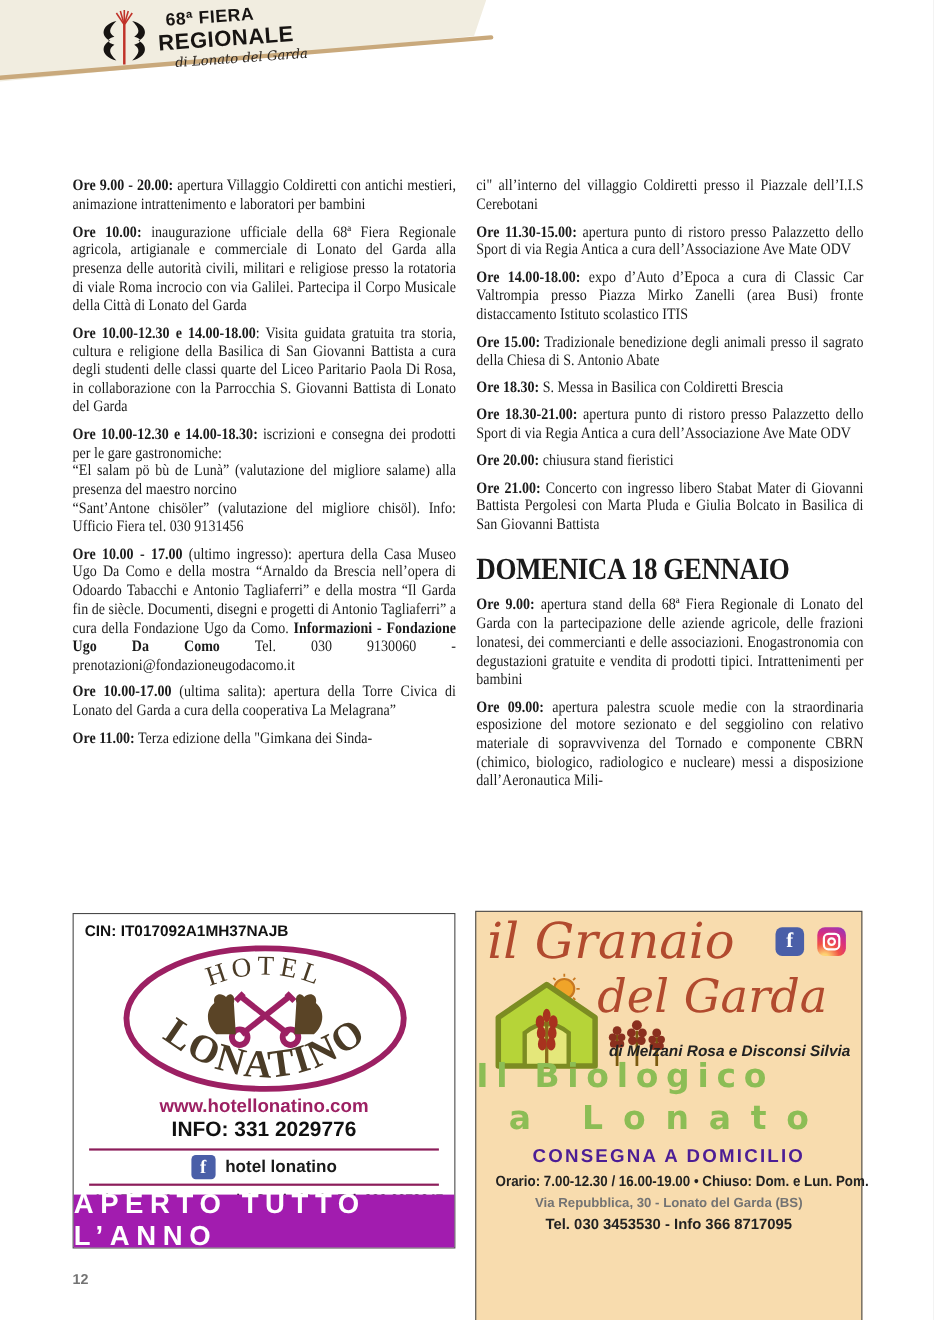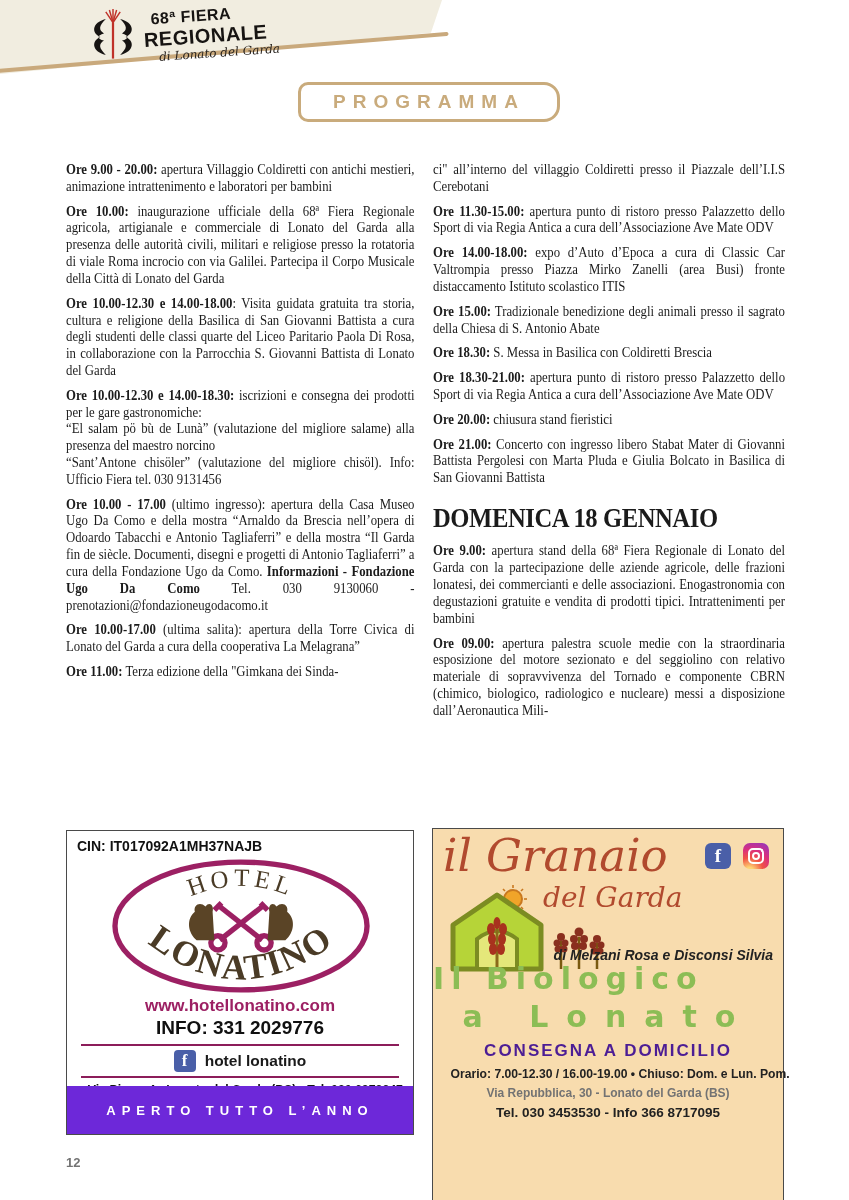--- a/index.html
+++ b/index.html
@@ -39,27 +39,27 @@
   .hotel-www{position:absolute;left:0;right:0;top:165px;text-align:center;font-size:17px;font-weight:bold;color:#9c2063;}
   .hotel-info{position:absolute;left:0;right:0;top:186px;text-align:center;font-size:19px;font-weight:bold;color:#101010;}
   .hotel-hr{position:absolute;left:14px;right:14px;height:2px;background:#8c1d5a;}
   .hr1{top:213px;} .hr2{top:245px;}
   .hotel-fb{position:absolute;left:0;right:0;top:219px;display:flex;align-items:center;justify-content:center;gap:9px;}
   .fb-sq{width:22px;height:22px;border-radius:4px;background:#4a5fa8;color:#fff;display:flex;align-items:center;
          justify-content:center;font-family:"Liberation Serif",serif;font-weight:bold;font-size:17px;}
   .hotel-fb .lbl{font-size:15.5px;font-weight:bold;color:#1a1a1a;}
   .hotel-addr{position:absolute;left:0;right:0;top:251px;text-align:center;font-size:14px;font-weight:bold;
               color:#141414;white-space:nowrap;transform:scaleX(.88);}
-  .hotel-banner{position:absolute;left:0;right:0;bottom:0;height:48px;background:#6d28d9;color:#fff;
-                display:flex;align-items:center;justify-content:center;font-size:13px;font-weight:bold;letter-spacing:6px;}
+  .hotel-banner{position:absolute;left:0;right:0;bottom:0;height:48px;background:#a21caf;color:#fff;
+                display:flex;align-items:center;justify-content:center;font-size:25px;font-weight:bold;letter-spacing:6px;}
   .ad-granaio{left:432px;top:828px;width:352px;height:374px;background:#f8dcae;}
   .gr-title1{position:absolute;left:10px;top:0px;font-family:"DejaVu Serif",serif;font-style:italic;
              font-size:45px;color:#b14a2e;}
   .gr-title2{position:absolute;left:110px;top:52px;font-family:"DejaVu Serif",serif;font-style:italic;
-             font-size:28px;color:#b14a2e;}
+             font-size:42px;color:#b14a2e;}
   .gr-icons{position:absolute;right:14px;top:14px;display:flex;gap:12px;}
   .ig-sq{width:26px;height:26px;border-radius:7px;position:relative;
          background:radial-gradient(circle at 25% 110%,#fed373 12%,#f15245 40%,#d92e7f 65%,#9b36b7 92%);}
   .ig-body{position:absolute;left:5px;top:5px;width:16px;height:16px;border:2px solid #fff;border-radius:5px;box-sizing:border-box;}
   .ig-lens{position:absolute;left:9px;top:9px;width:8px;height:8px;border:2px solid #fff;border-radius:50%;box-sizing:border-box;}
   .ig-dot{position:absolute;right:6px;top:6px;width:2.5px;height:2.5px;background:#fff;border-radius:50%;}
   .fb-sq2{width:26px;height:26px;border-radius:6px;background:#4a5fa8;color:#fff;display:flex;align-items:center;
           justify-content:center;font-family:"Liberation Serif",serif;font-weight:bold;font-size:19px;}
   .gr-barn{position:absolute;left:6px;top:56px;}
   .gr-owners{position:absolute;right:10px;top:118px;font-style:italic;font-weight:bold;font-size:14px;color:#222;text-align:right;}
@@ -95,23 +95,20 @@
         <line x1="30" y1="16" x2="34" y2="2"></line>
       <line x1="30" y1="16" x2="38" y2="4"></line>
     </g>
   </svg>
   <div class="fiera-text">
     <div class="l1">68ª FIERA</div>
     <div class="l2">REGIONALE</div>
     <div class="l3">di Lonato del Garda</div>
   </div>
 
-  <div class="prog-banner">
-    <span>PROGRAMMA</span>
-  </div>
 
   <div class="col col-left">
     <p class="entry"><b>Ore 9.00 - 20.00:</b><span> apertura Villaggio Coldiretti con antichi mestieri, animazione intrattenimento e laboratori per bambini</span></p>
     <p class="entry"><b>Ore 10.00:</b><span> inaugurazione ufficiale della 68ª Fiera Regionale agricola, artigianale e commerciale di Lonato del Garda alla presenza delle autorità civili, militari e religiose presso la rotatoria di viale Roma incrocio con via Galilei. Partecipa il Corpo Musicale della Città di Lonato del Garda</span></p>
     <p class="entry"><b>Ore 10.00-12.30 e 14.00-18.00</b><span>: Visita guidata gratuita tra storia, cultura e religione della Basilica di San Giovanni Battista a cura degli studenti delle classi quarte del Liceo Paritario Paola Di Rosa, in collaborazione con la Parrocchia S. Giovanni Battista di Lonato del Garda</span></p>
     <p class="entry cont"><b>Ore 10.00-12.30 e 14.00-18.30:</b><span> iscrizioni e consegna dei prodotti per le gare gastronomiche:</span></p>
     <p class="entry cont"><span>“El salam pö bù de Lunà” (valutazione del migliore salame) alla presenza del maestro norcino</span></p>
     <p class="entry"><span>“Sant’Antone chisöler” (valutazione del migliore chisöl). Info: Ufficio Fiera tel. 030 9131456</span></p>
     <p class="entry"><b>Ore 10.00 - 17.00</b><span> (ultimo ingresso): apertura della Casa Museo Ugo Da Como e della mostra “Arnaldo da Brescia nell’opera di Odoardo Tabacchi e Antonio Tagliaferri” e della mostra “Il Garda fin de siècle. Documenti, disegni e progetti di Antonio Tagliaferri” a cura della Fondazione Ugo da Como. </span><b>Informazioni - Fondazione Ugo Da Como</b><span> Tel. 030 9130060 - prenotazioni@fondazioneugodacomo.it</span></p>
     <p class="entry"><b>Ore 10.00-17.00</b><span> (ultima salita): apertura della Torre Civica di Lonato del Garda a cura della cooperativa La Melagrana”</span></p>

